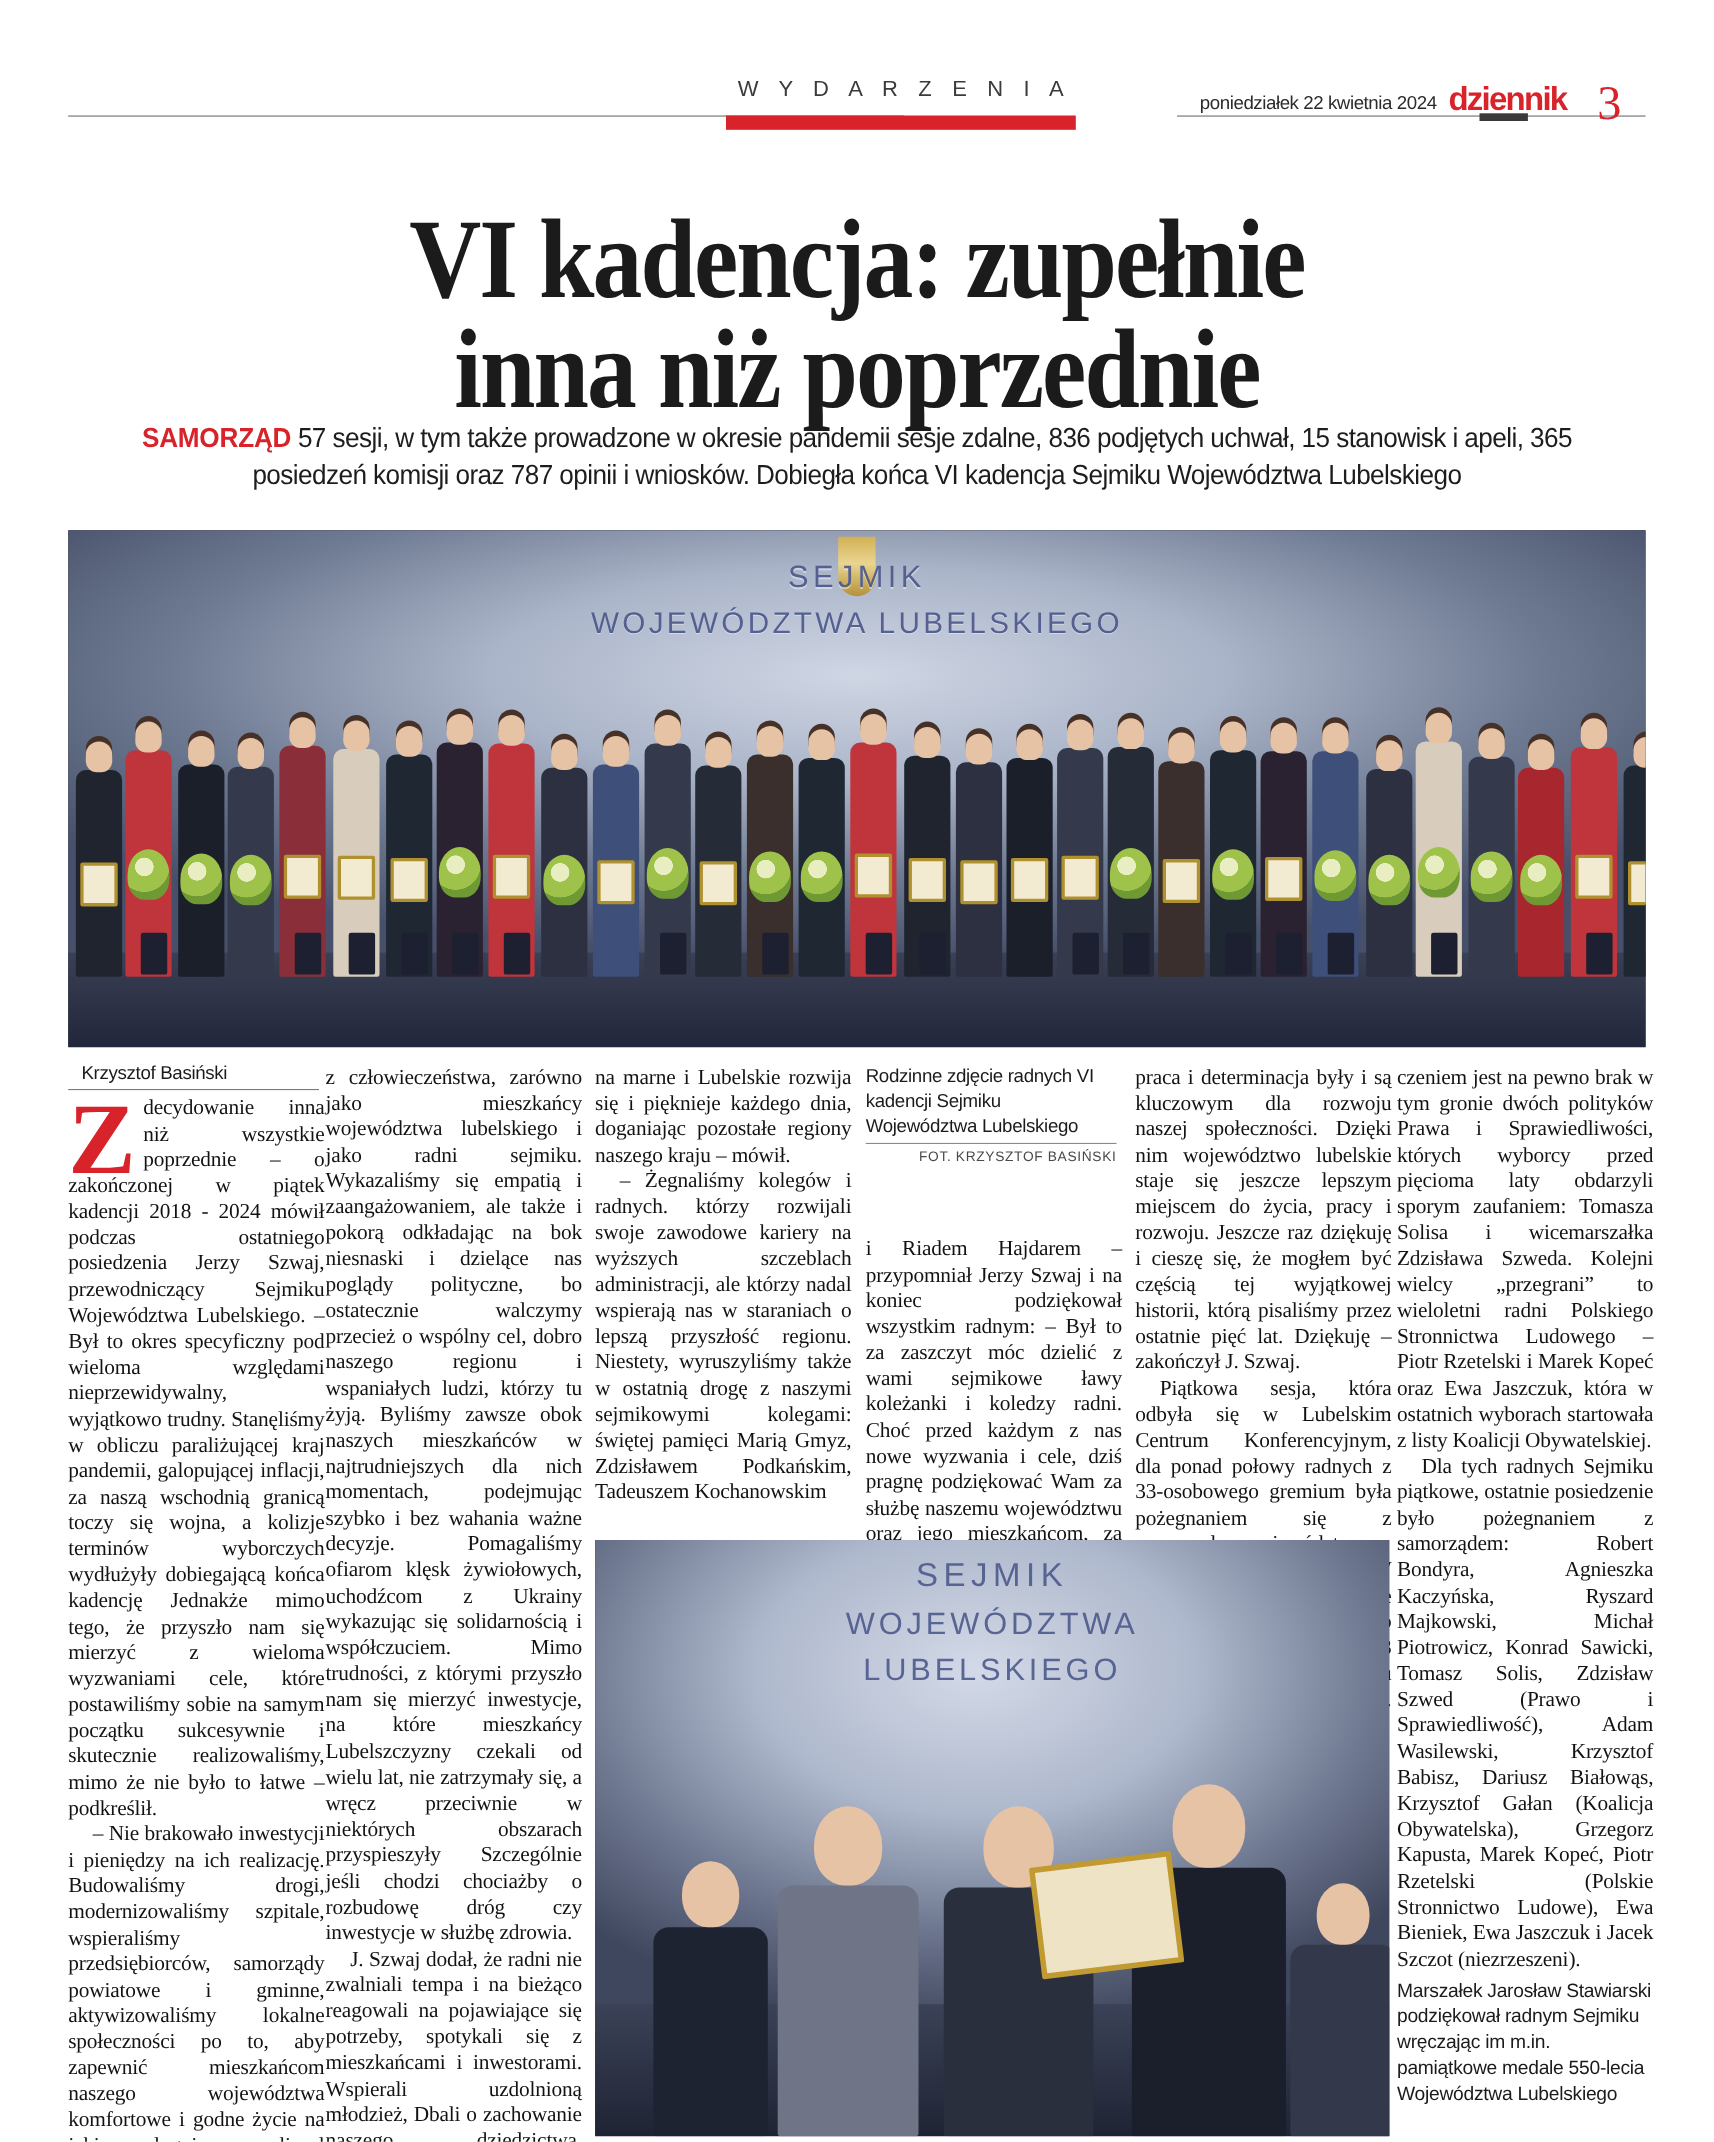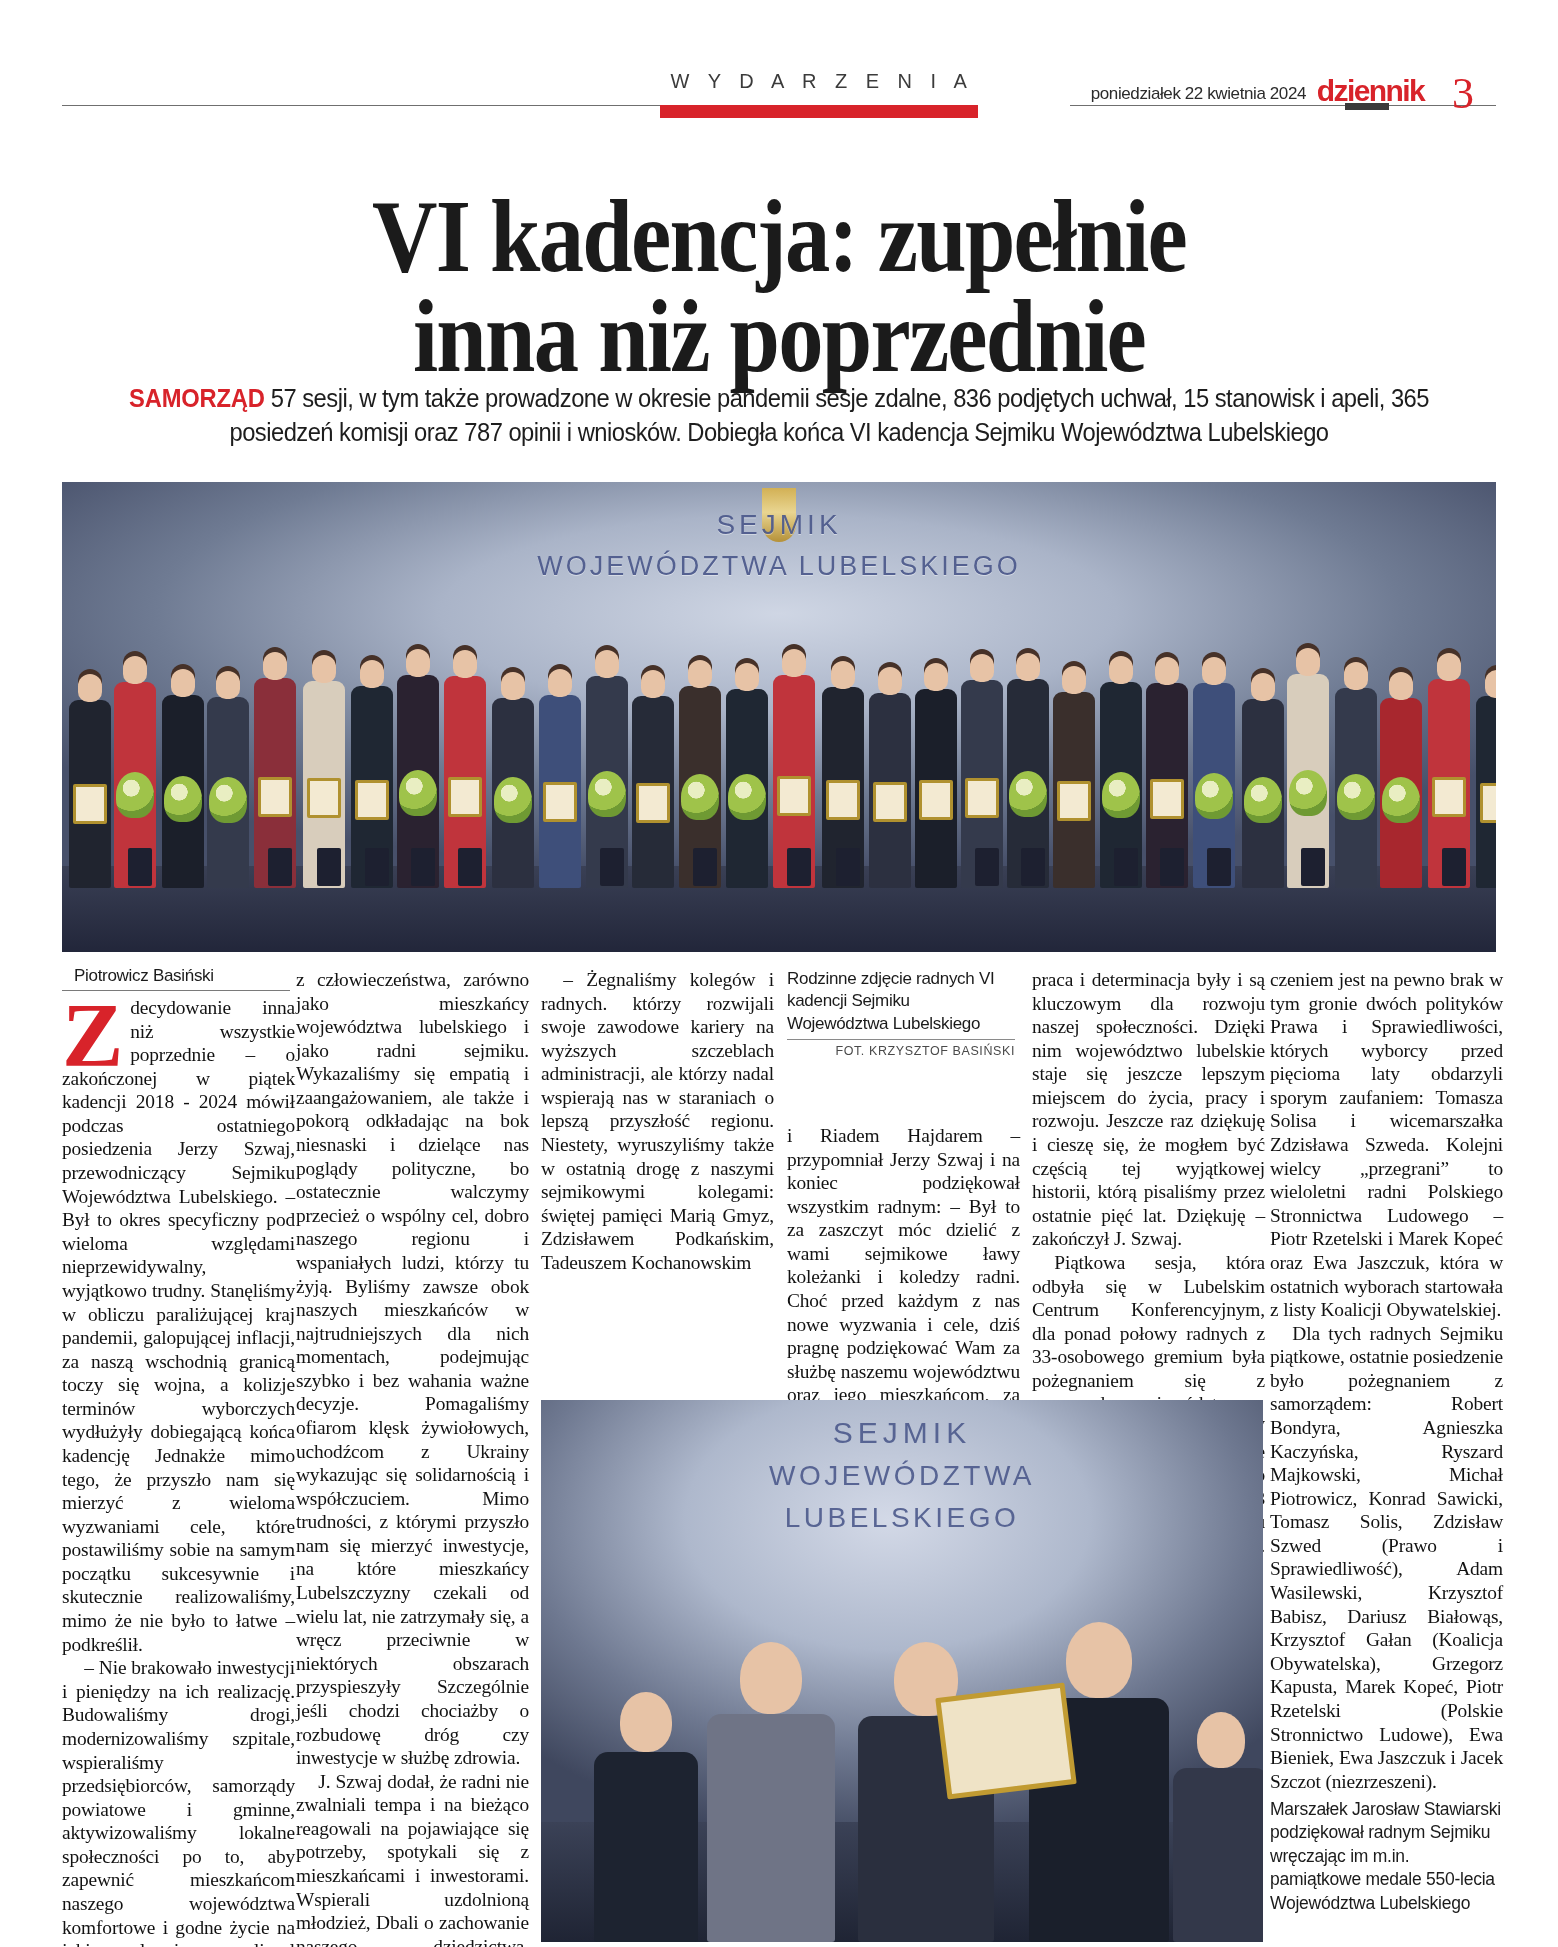--- a/index.html
+++ b/index.html
@@ -454,21 +454,21 @@
         </div>
         <div class="person" style="left: 1413px; height: 218px;">
           <div class="p-body" style="bottom: 0px; height: 192px; background: rgb(31, 39, 51);"></div>
           <div class="p-head" style="top: 0px;"></div>
           <div class="p-item" style="bottom: 65px;"></div>
         </div>
       </div>
   </div>
 
   <div class="byline">
-    <div class="byline-name">Piotrowicz Basiński</div>
+    <div class="byline-name">Krzysztof Basiński</div>
     <div class="byline-rule"></div>
   </div>
 
   <div class="caption-block">
     <div>Rodzinne zdjęcie radnych VI kadencji Sejmiku Województwa Lubelskiego</div>
     <div class="caption-rule"></div>
     <div class="caption-credit">FOT. KRZYSZTOF BASIŃSKI</div>
   </div>
 
   <div class="col col1">
@@ -476,20 +476,21 @@
     <p>– Nie brakowało inwestycji i pieniędzy na ich realizację. Budowaliśmy drogi, modernizowaliśmy szpitale, wspieraliśmy przedsiębiorców, samorządy powiatowe i gminne, aktywizowaliśmy lokalne społeczności po to, aby zapewnić mieszkańcom naszego województwa komfortowe i godne życie na jakie zasługują – wyliczał Jerzy Szwaj. – Bez wątpienia wielokrotnie zdaliśmy egzamin</p>
   </div>
 
   <div class="col col2">
     <p class="noindent">z człowieczeństwa, zarówno jako mieszkańcy województwa lubelskiego i jako radni sejmiku. Wykazaliśmy się empatią i zaangażowaniem, ale także i pokorą odkładając na bok niesnaski i dzielące nas poglądy polityczne, bo ostatecznie walczymy przecież o wspólny cel, dobro naszego regionu i wspaniałych ludzi, którzy tu żyją. Byliśmy zawsze obok naszych mieszkańców w najtrudniejszych dla nich momentach, podejmując szybko i bez wahania ważne decyzje. Pomagaliśmy ofiarom klęsk żywiołowych, uchodźcom z Ukrainy wykazując się solidarnością i współczuciem. Mimo trudności, z którymi przyszło nam się mierzyć inwestycje, na które mieszkańcy Lubelszczyzny czekali od wielu lat, nie zatrzymały się, a wręcz przeciwnie w niektórych obszarach przyspieszyły Szczególnie jeśli chodzi chociażby o rozbudowę dróg czy inwestycje w służbę zdrowia.</p>
     <p>J. Szwaj dodał, że radni nie zwalniali tempa i na bieżąco reagowali na pojawiające się potrzeby, spotykali się z mieszkańcami i inwestorami. Wspierali uzdolnioną młodzież, Dbali o zachowanie naszego dziedzictwa, pielęgnowali pamięć i piękną historię przodków.</p>
 
   </div>
 
   <div class="col col3">
+    <p class="noindent">na marne i Lubelskie rozwija się i pięknieje każdego dnia, doganiając pozostałe regiony naszego kraju – mówił.</p>
     <p>– Żegnaliśmy kolegów i radnych. którzy rozwijali swoje zawodowe kariery na wyższych szczeblach administracji, ale którzy nadal wspierają nas w staraniach o lepszą przyszłość regionu. Niestety, wyruszyliśmy także w ostatnią drogę z naszymi sejmikowymi kolegami: świętej pamięci Marią Gmyz, Zdzisławem Podkańskim, Tadeuszem Kochanowskim</p>
   </div>
 
   <div class="col col4">
     <p class="noindent">i Riadem Hajdarem –przypomniał Jerzy Szwaj i na koniec podziękował wszystkim radnym: – Był to za zaszczyt móc dzielić z wami sejmikowe ławy koleżanki i koledzy radni. Choć przed każdym z nas nowe wyzwania i cele, dziś pragnę podziękować Wam za służbę naszemu województwu oraz jego mieszkańcom, za wysiłki oraz poświęcony czas, który wkładaliście w podejmowanie trudnych decyzji i realizacji projektów służących naszemu wspólnemu dobru. Wasza</p>
   </div>
 
   <div class="col col5">
     <p class="noindent">praca i determinacja były i są kluczowym dla rozwoju naszej społeczności. Dzięki nim województwo lubelskie staje się jeszcze lepszym miejscem do życia, pracy i rozwoju. Jeszcze raz dziękuję i cieszę się, że mogłem być częścią tej wyjątkowej historii, którą pisaliśmy przez ostatnie pięć lat. Dziękuję – zakończył J. Szwaj.</p>
     <p>Piątkowa sesja, która odbyła się w Lubelskim Centrum Konferencyjnym, dla ponad połowy radnych z 33-osobowego gremium była pożegnaniem się z samorządem województwa.</p>

